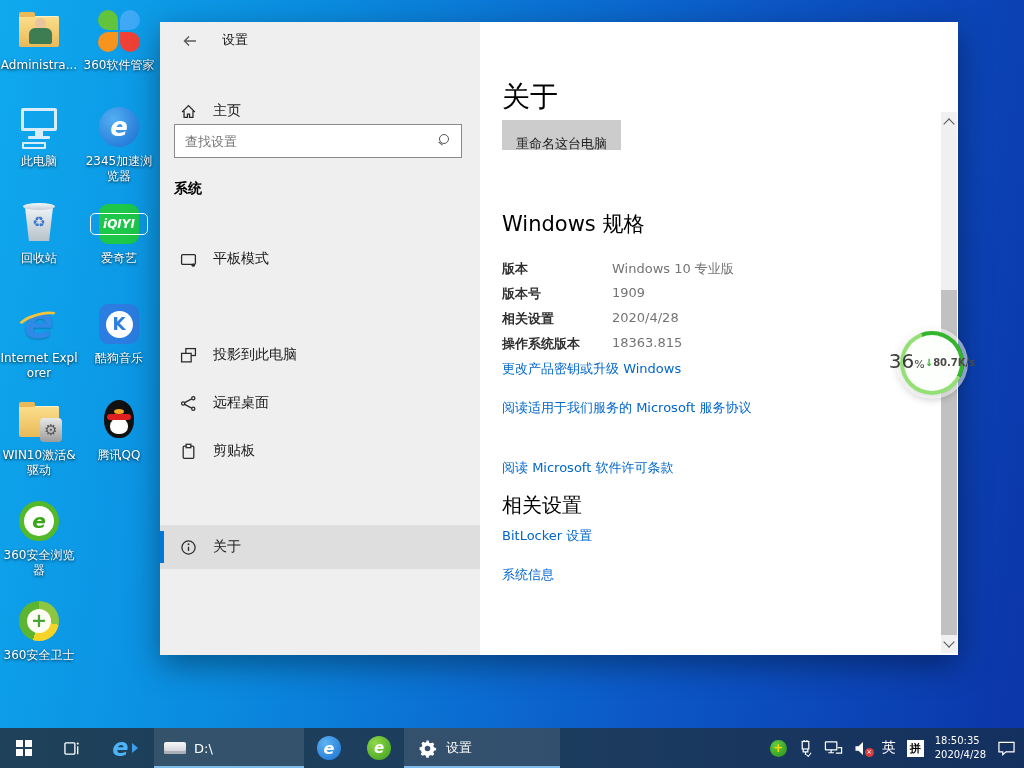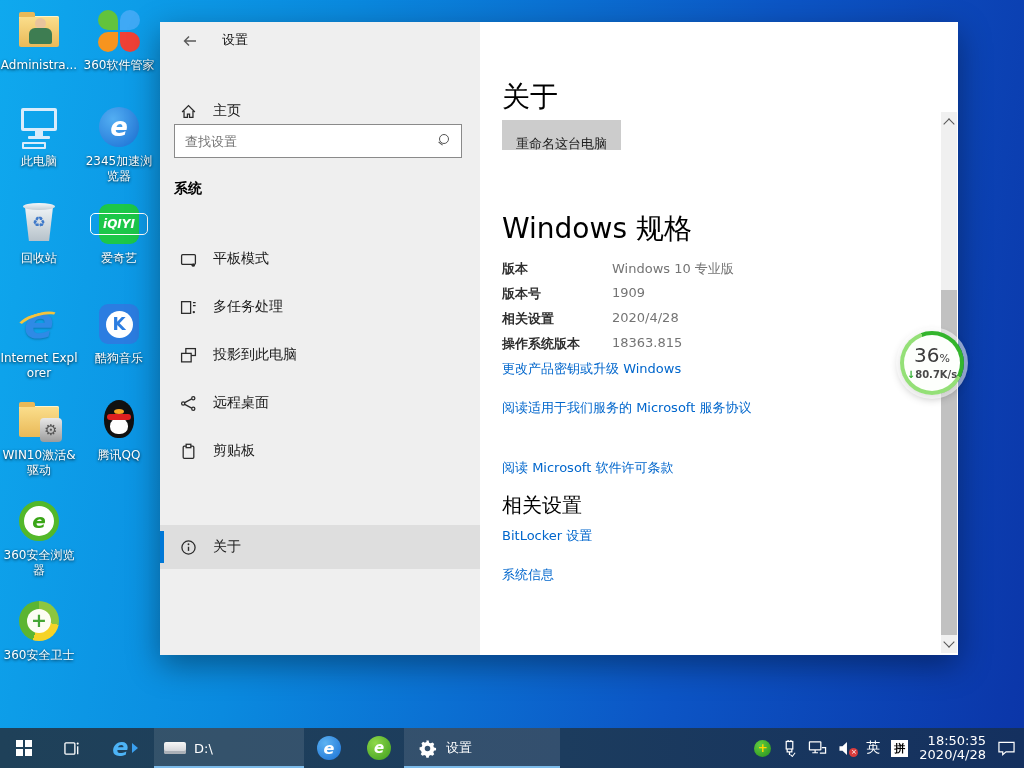--- a/index.html
+++ b/index.html
@@ -101,33 +101,33 @@
   .sb-side-dn { position:absolute; left:457px; top:618px; }
   .sb-main { position:absolute; left:781px; top:90px; width:16px; height:541px; background:#f0f0f0; }
   .sb-main-th { position:absolute; left:781px; top:268px; width:16px; height:345px; background:#c1c1c1; }
   .sb-main-up { position:absolute; left:785px; top:98px; }
   .sb-main-dn { position:absolute; left:785px; top:616px; }
   
   .content { position:absolute; left:320px; top:0; width:478px; height:100%; background:#fff; }
   .page-title { position:absolute; left:22px; top:56px; font-size:28px; color:#000; font-weight:normal; }
   .rename-btn { position:absolute; left:22px; top:98px; height:26px; padding:15px 14px; background:#cccccc;
     border:none; font-size:13px; color:#1a1a1a; font-family:inherit; cursor:pointer; }
-  .spec-title { position:absolute; left:22px; top:188px; font-size:28px; color:#000; font-weight:normal; }
+  .spec-title { position:absolute; left:22px; top:188px; font-size:21px; color:#000; font-weight:normal; }
   .spec-row { position:absolute; left:22px; width:420px; display:flex; font-size:13px; }
   .spec-row .sl { width:110px; color:#2f2f2f;font-weight:bold; }
   .spec-row .sv { color:#747474; }
   .link { position:absolute; left:22px; font-size:13px; color:#0066cc; cursor:pointer; }
   .rel-title { position:absolute; left:22px; top:470px; font-size:20px; color:#000; font-weight:normal; }
   
   .ball { position:absolute; left:897px; top:328px; width:70px; height:70px; z-index:50; cursor:pointer; }
   .ball .ring { position:absolute; inset:3px; border-radius:50%;
     background:conic-gradient(from -20deg,#33b52c 0 38%,#94e077 38% 100%);
     box-shadow:0 0 0 4px rgba(255,255,255,.55),0 3px 10px rgba(0,0,0,.3); }
   .ball .core { position:absolute; inset:7px; border-radius:50%; background:#fdfffc;
-    display:flex; flex-direction:column; align-items:center; justify-content:center; }
+    display:flex; flex-direction:row; align-items:center; justify-content:center; }
   .ball .pct { font-size:20px; color:#3c3c3c; line-height:20px; }
   .ball .pct small { font-size:11px; }
   .ball .spd { font-size:10px; font-weight:bold; color:#4a4a4a; line-height:12px; }
   .ball .spd b { color:#2fae2f; }
   
   .taskbar { position:absolute; left:0; bottom:0; width:1024px; height:40px;
     background:linear-gradient(90deg,#1f4159 0%,#1c3c5e 55%,#14305f 100%);
     display:flex; align-items:stretch; z-index:60; }
   .tbtn { display:flex; align-items:center; justify-content:center; cursor:pointer; position:relative; }
   .tbtn.open { background:rgba(255,255,255,.10); box-shadow:inset 0 -2px 0 #7cbbea; }
@@ -147,21 +147,21 @@
   .mc-blue { background:radial-gradient(circle at 35% 30%,#5cb3f2,#1a6fd4); font-size:16px; }
   .mc-green { background:radial-gradient(circle at 35% 30%,#8fd84a,#3d9d1d); font-size:15px; }
   .tb-set { width:156px; justify-content:flex-start; padding-left:14px; gap:9px; }
   .tray { margin-left:auto; display:flex; align-items:center; gap:11px; padding-right:8px; }
   .tray-ico { display:flex; align-items:center; justify-content:center; cursor:pointer; position:relative; }
   .t360 { width:17px; height:17px; border-radius:50%; background:radial-gradient(circle at 35% 30%,#61cc40,#27901b);
     color:#ffd800; font-weight:bold; font-size:12px; line-height:16px; text-align:center; }
   .ime-lang { color:#fff; font-size:14px; cursor:pointer; }
   .ime-mode { width:17px; height:17px; background:#fff; color:#000; font-size:11px; font-weight:bold;
     display:flex; align-items:center; justify-content:center; cursor:pointer; }
-  .clock { text-align:right; color:#fff; font-size:13px; line-height:14px; cursor:pointer; }
+  .clock { text-align:left; color:#fff; font-size:10px; line-height:14px; cursor:pointer; }
   .volbadge { position:absolute; right:-3px; bottom:-1px; width:9px; height:9px; background:#d83b3b; border-radius:50%;
     color:#fff; font-size:7px; line-height:9px; text-align:center; }
 </style>
 </head>
 <body>
 
 <div class="dicon" style="left:0;top:8px">
   <div class="art">
     <div class="folder"></div>
       <div class="person-head"></div>
@@ -289,28 +289,20 @@
   </div>
 
   <div class="section-h">系统</div>
 
   <div class="nav-item" style="top:215px">
     <svg width="17" height="17" viewBox="0 0 16 16">
       <rect x="1.5" y="3.5" width="13" height="9" rx="1" fill="none" stroke="#2b2b2b" stroke-width="1.2"></rect>
       <circle cx="12.5" cy="13.3" r="1.6" fill="#2b2b2b"></circle>
     </svg>
     <span class="nav-label">平板模式</span>
-  </div>
-  <div class="nav-item" style="top:263px">
-    <svg width="17" height="17" viewBox="0 0 16 16">
-      <rect x="1.5" y="2.5" width="8.5" height="11" fill="none" stroke="#2b2b2b" stroke-width="1.2"></rect>
-      <path d="M12.2 3.5h2.5M12.2 6.2h2.5" stroke="#2b2b2b" stroke-width="1.2"></path>
-      <circle cx="13" cy="12.3" r="1.1" fill="#2b2b2b"></circle>
-    </svg>
-    <span class="nav-label">多任务处理</span>
   </div>
   <div class="nav-item" style="top:311px">
     <svg width="17" height="17" viewBox="0 0 16 16">
       <rect x="5.5" y="1.5" width="9" height="6.5" fill="none" stroke="#2b2b2b" stroke-width="1.2"></rect>
       <rect x="1.5" y="6" width="9" height="8" fill="#efefef" stroke="#2b2b2b" stroke-width="1.2"></rect>
     </svg>
     <span class="nav-label">投影到此电脑</span>
   </div>
   <div class="nav-item" style="top:359px">
     <svg width="17" height="17" viewBox="0 0 16 16">

